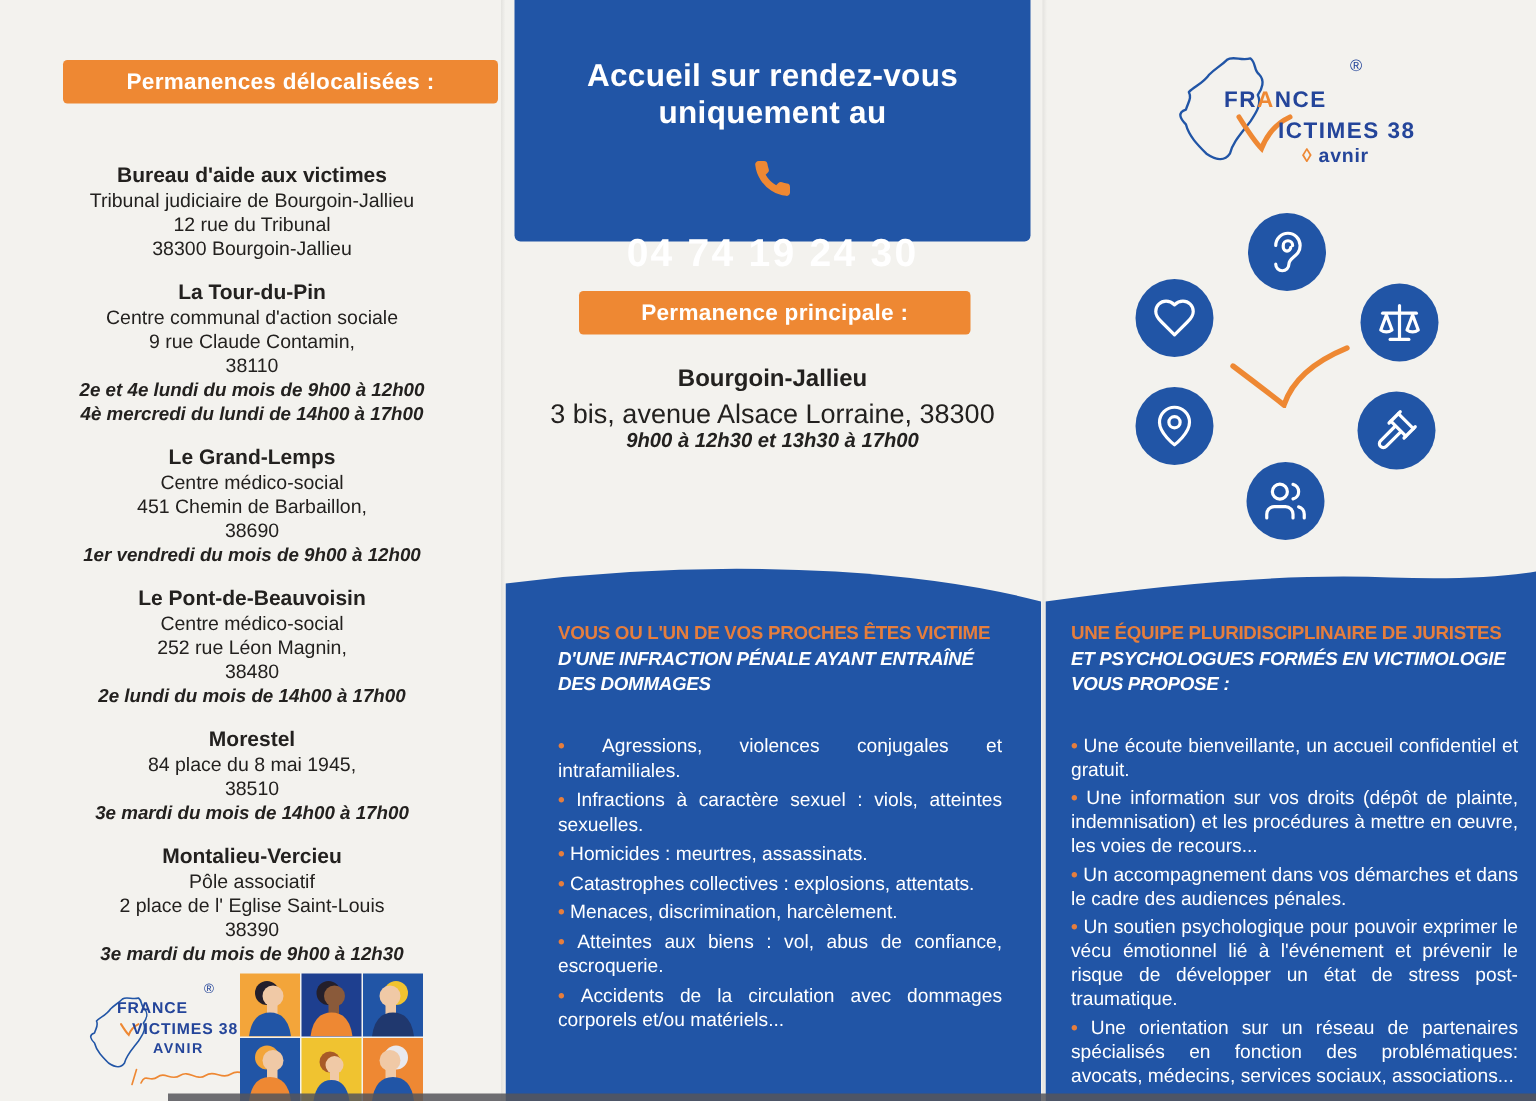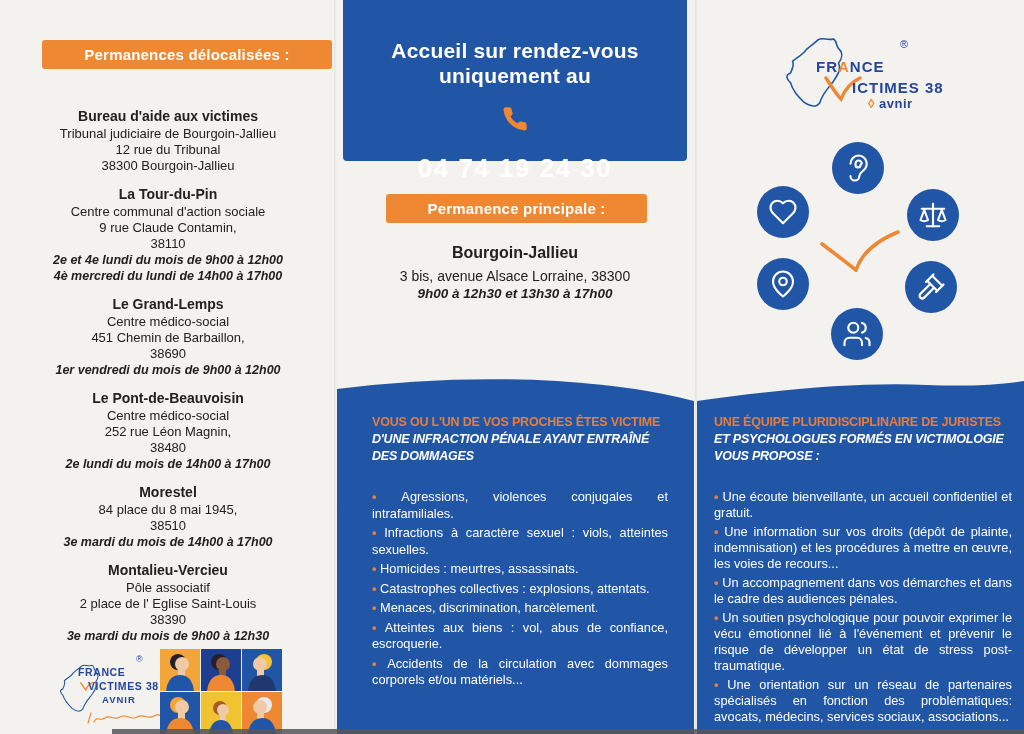--- a/index.html
+++ b/index.html
@@ -29,21 +29,21 @@
     left:343px;top:0;width:344px;height:161px;background:var(--brand-blue,#2155a6);
     border-radius:0 0 4px 4px;color:#fff;text-align:center;
   }
   .appt-line{font-size:21px;font-weight:bold;line-height:25px;letter-spacing:.2px;}
   #appt-line1{margin-top:38px;}
   .phone-row{margin-top:17px;display:flex;align-items:center;justify-content:center;gap:20px;flex-direction:column;}
   .phone-number{font-size:26px;font-weight:bold;letter-spacing:1.5px;}
   #main-banner{left:386px;top:194px;width:261px;height:29px;}
   #main-office{left:343px;top:243px;width:344px;text-align:center;}
   .office-city{font-size:16px;font-weight:bold;line-height:20px;margin-bottom:4px;}
-  .office-addr{font-size:14px;line-height:18px;}
+  .office-addr{font-size:18px;line-height:18px;}
   .office-hours{font-size:13.5px;line-height:18px;font-style:italic;font-weight:600;}
   
   .panel-svg{position:absolute;}
   .panel-fill{fill:var(--brand-blue,#2155a6);}
   .panel-content{position:absolute;color:#fff;}
   #victim-content{left:372px;top:414px;width:296px;}
   #team-content{left:714px;top:414px;width:298px;}
   .panel-title{font-size:12.5px;font-weight:bold;line-height:17px;letter-spacing:-0.2px;}
   .title-highlight{color:var(--title-orange,#e67e3d);display:block;}
   .title-rest{display:block;font-style:italic;}

